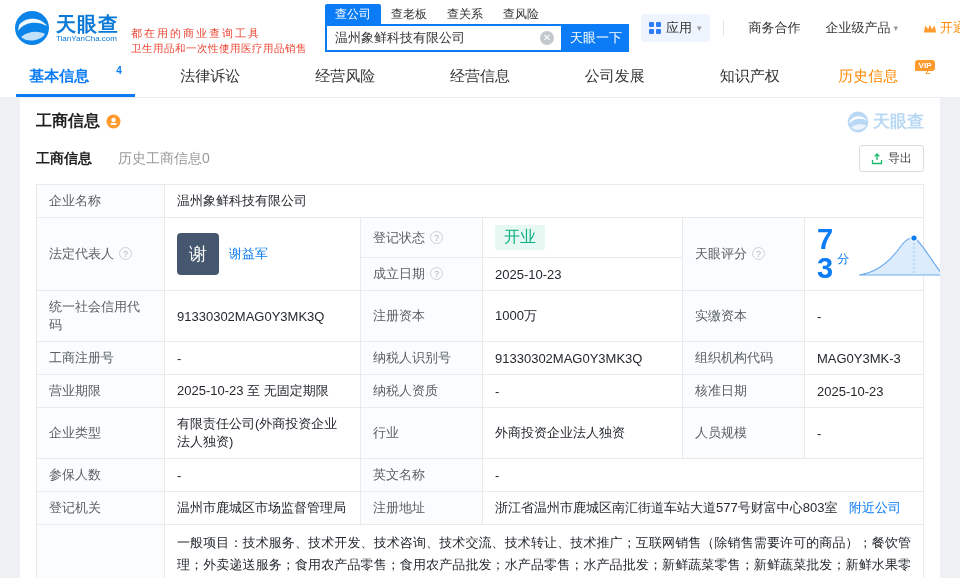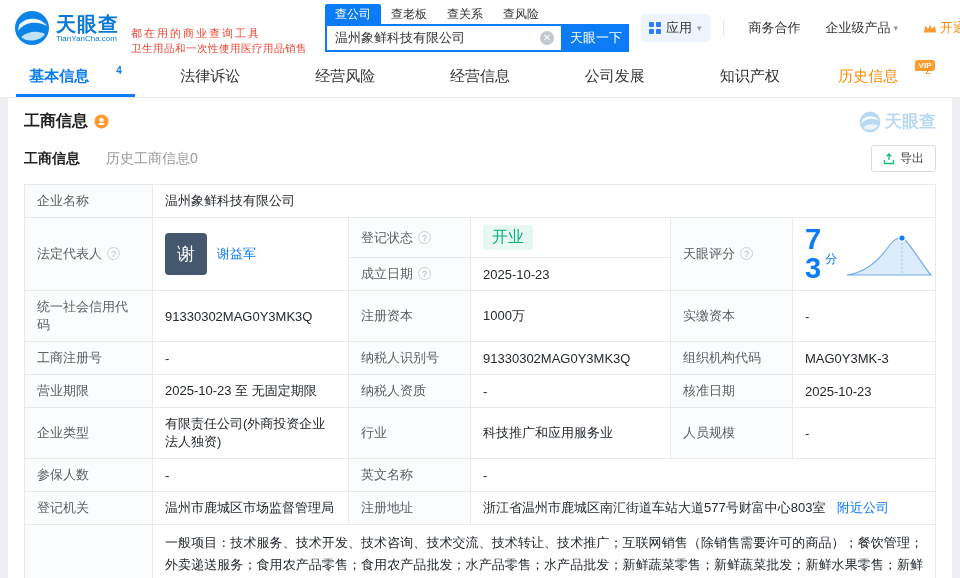--- a/index.html
+++ b/index.html
@@ -43,21 +43,21 @@
   .nav-tab { flex:1; display:flex; align-items:center; justify-content:center; font-size:15px; color:#333;
       position:relative; cursor:pointer;gap:25px; }
   .nav-tab.active { color:#0b7cf6; font-weight:bold; }
   .nav-tab.active::after { content:""; position:absolute; left:6%; right:6%; bottom:0; height:3px; background:#0b7cf6; }
   .nav-tab.vip { color:#ff8a00; }
   .tab-badge { font-size:10px; position:relative; top:-6px; margin-left:2px; }
   .vip-chip { position:absolute; top:4px; left:calc(50% + 30px); background:#ff9b2e; color:#fff; font-size:8px;
       padding:1px 4px; border-radius:3px 3px 3px 0; font-weight:bold; }
 
   
-  .content { height:480px; padding:0 8px; background:#eef0f3; }
+  .content { height:480px; padding:0 20px; background:#eef0f3; }
   .card { background:#fff; height:100%; padding:12px 16px 0; overflow:hidden; }
   .card-head { display:flex; align-items:center; gap:6px; }
   .card-title { font-size:16px; font-weight:bold; color:#222; }
   .watermark { margin-left:auto; display:flex; align-items:center; gap:4px; color:#b9d8f3; font-size:17px; font-weight:bold; }
   .card-tabs { display:flex; align-items:center; margin-top:12px; }
   .card-tab { font-size:14px; margin-right:26px; color:#999; cursor:pointer; }
   .card-tab.active { color:#222; font-weight:bold; }
   .export-btn { margin-left:auto; display:flex; align-items:center; gap:5px; border:1px solid #d8dce1; border-radius:3px;
       padding:4px 11px; font-size:12px; color:#444; background:#fff; cursor:pointer; font-family:Liberation Serif, serif;justify-content:space-between; }
 
@@ -283,21 +283,21 @@
           <td class="val">2025-10-23 至 无固定期限</td>
           <td class="lbl">纳税人资质</td>
           <td class="val">-</td>
           <td class="lbl">核准日期</td>
           <td class="val">2025-10-23</td>
         </tr>
         <tr>
           <td class="lbl">企业类型</td>
           <td class="val">有限责任公司(外商投资企业法人独资)</td>
           <td class="lbl">行业</td>
-          <td class="val">科技推广和应用服务业</td>
+          <td class="val">外商投资企业法人独资</td>
           <td class="lbl">人员规模</td>
           <td class="val">-</td>
         </tr>
         <tr>
           <td class="lbl">参保人数</td>
           <td class="val">-</td>
           <td class="lbl">英文名称</td>
           <td class="val" colspan="3">-</td>
         </tr>
         <tr>

